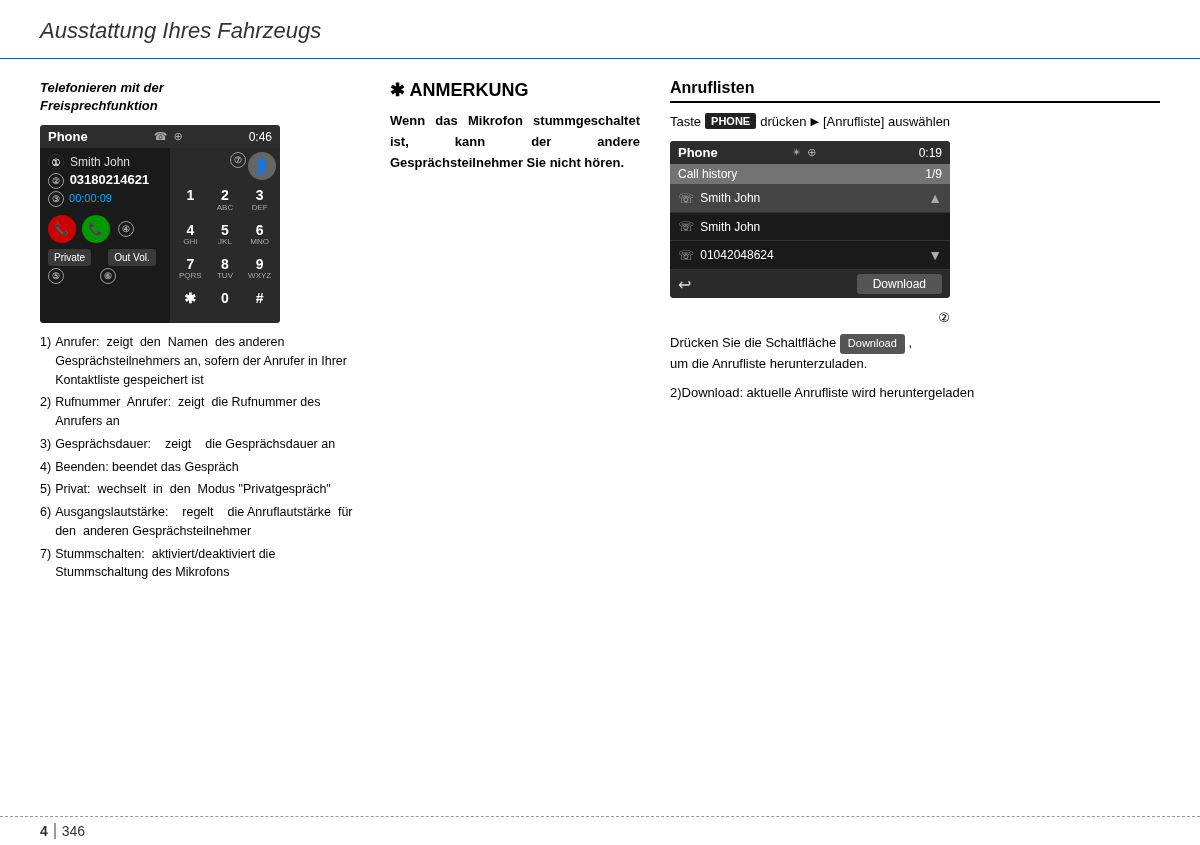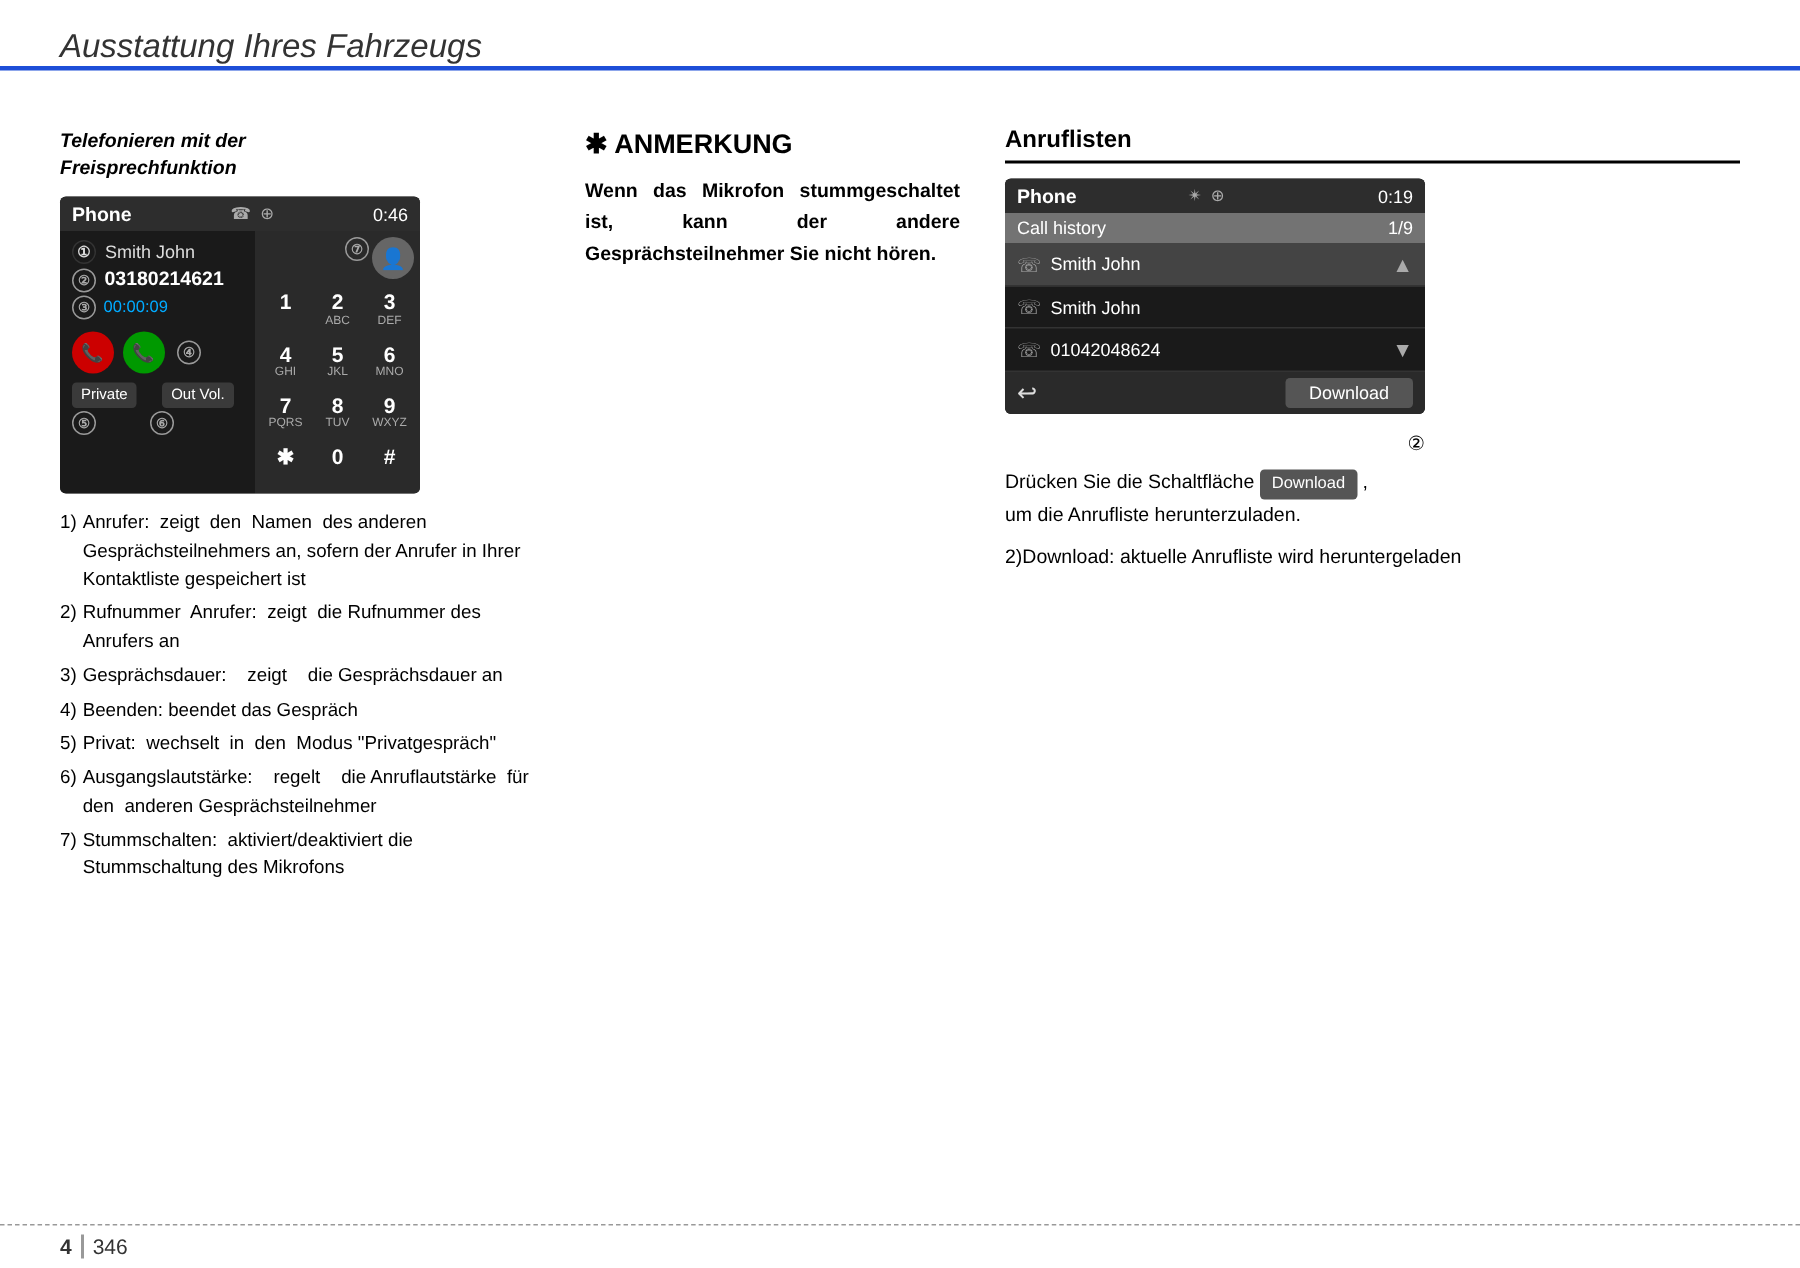--- a/index.html
+++ b/index.html
@@ -15,23 +15,23 @@
 
     .page-container {
       width: 1200px;
       height: 845px;
       padding: 0;
       position: relative;
     }
 
     
     .page-header {
-      padding: 18px 40px 0 40px;
-      border-bottom: 3px solid #1d4ed8;
-      margin-bottom: 28px;
+      padding: 18px 40px 14px 40px;
+      border-bottom: 1px solid #1d4ed8;
+      margin-bottom: 10px;
     }
     .page-header h1 {
       font-size: 22px;
       font-weight: normal;
       color: #333;
       font-style: italic;
     }
 
     
     .main-content {
@@ -599,20 +599,27 @@
         <span>ANMERKUNG</span>
       </div>
       <div class="note-body">
         <strong>Wenn&nbsp; das&nbsp; Mikrofon&nbsp; stummgeschaltet ist,&nbsp;&nbsp;&nbsp;&nbsp;&nbsp;&nbsp;&nbsp;&nbsp; kann&nbsp;&nbsp;&nbsp;&nbsp;&nbsp;&nbsp;&nbsp;&nbsp; der&nbsp;&nbsp;&nbsp;&nbsp;&nbsp;&nbsp;&nbsp;&nbsp; andere Gesprächsteilnehmer Sie nicht hören.</strong>
       </div>
     </div>
 
     <div class="right-col">
       <div class="section-title">Anruflisten</div>
 
+      <div class="taste-line">
+        <span>Taste</span>
+        <span class="phone-badge">PHONE</span>
+        <span>drücken</span>
+        <span class="arrow-right">▶</span>
+        <span>[Anrufliste] auswählen</span>
+      </div>
 
       <div class="phone-screen2">
         <div class="ph2-header">
           <span class="ph2-title">Phone</span>
           <span class="ph2-icons">
             <span>✴</span>
             <span>⊕</span>
           </span>
           <span class="ph2-time">0:19</span>
         </div>

